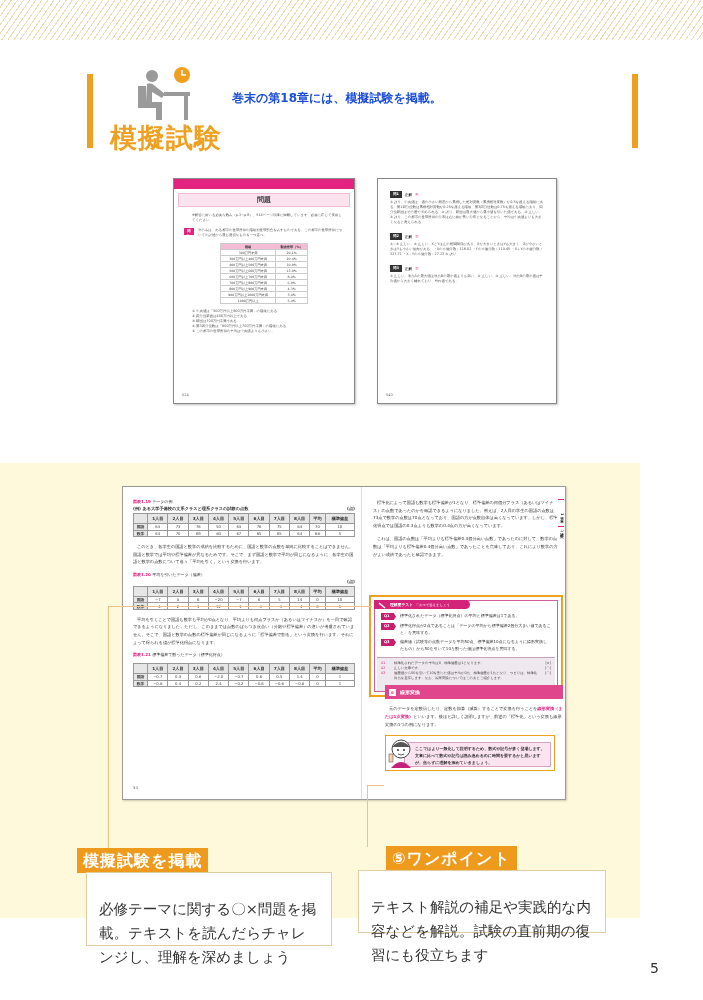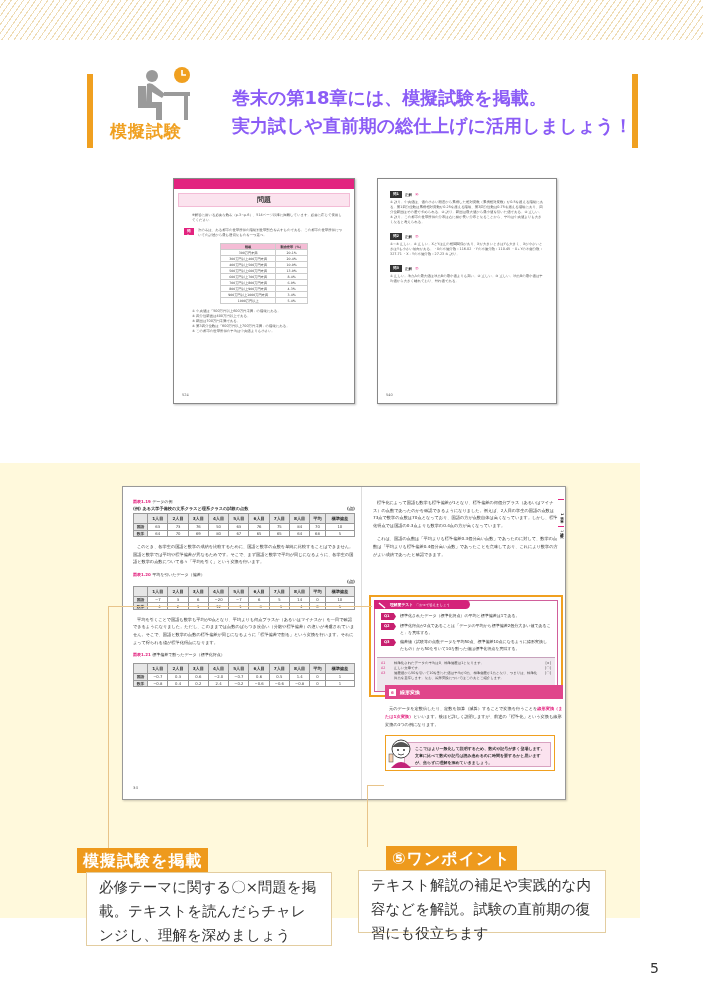--- a/index.html
+++ b/index.html
@@ -9,22 +9,22 @@
   .stripes {
     position: absolute; left: 0; top: 0; width: 703px; height: 40px;
     background: repeating-linear-gradient(-55deg, #fff 0, #fff 4px, #efdcb4 4px, #efdcb4 5px);
   }
 
   .mock-bar { position: absolute; top: 74px; width: 6px; height: 74px; background: #f0a020; }
   .mock-bar.left { left: 87px; }
   .mock-bar.right { left: 632px; }
 
   .mock-icon { position: absolute; left: 130px; top: 66px; width: 70px; height: 56px; }
-  .mock-label { position: absolute; left: 110px; top: 120px; font-size: 17px; font-weight: bold; color: #f0a020; letter-spacing: 1px; }
-  .mock-text { position: absolute; left: 232px; top: 84px; font-size: 18px; font-weight: bold; color: #8b5cf6; line-height: 28px; }
+  .mock-label { position: absolute; left: 110px; top: 120px; font-size: 27px; font-weight: bold; color: #f0a020; letter-spacing: 1px; }
+  .mock-text { position: absolute; left: 232px; top: 84px; font-size: 12px; font-weight: bold; color: #1d4ed8; line-height: 28px; }
 
   
   .sample-page { position: absolute; background: #fff; border: 1px solid #888; box-shadow: 1px 1px 2px rgba(0,0,0,.25); overflow: hidden; }
   .sp-left { left: 173px; top: 178px; width: 182px; height: 226px; }
   .sp-right { left: 377px; top: 178px; width: 180px; height: 226px; }
   .sp-header { height: 10px; background: #e2237f; }
   .sp-title { margin: 4px 4px 0; height: 14px; background: #fbe3ee; border: 1px solid #f3bcd6; text-align: center; font-size: 7px; line-height: 12px; color: #333; font-weight: bold; }
   .tiny { font-size: 3.4px; line-height: 5px; color: #555; }
   .sp-intro { margin: 6px 12px 0 18px; }
   .sp-q { display: flex; margin: 5px 10px 0 10px; gap: 4px; }
@@ -83,21 +83,21 @@
   .senkei-text { position: absolute; left: 262px; top: 218px; width: 178px; font-size: 4.2px; line-height: 8px; color: #333; text-indent: 4px; }
   .senkei-text .em { color: #e2237f; font-weight: bold; }
 
   .onepoint { position: absolute; left: 262px; top: 248px; width: 170px; height: 36px; border: 1.5px solid #f0a020; background: #fff; }
   .onepoint-inner { position: absolute; left: 18px; top: 6px; right: 3px; bottom: 3px; background: #fbe3ef; border: .5px solid #d8a2c0; padding: 2px 4px 0 10px; font-size: 4px; line-height: 7px; color: #333; font-weight: bold; }
   .onepoint-face { position: absolute; left: 2px; top: 2px; width: 26px; height: 30px; }
 
   .callout-line { position: absolute; background: #e8c48a; }
 
   .feature-tag { position: absolute; background: #ee9a1d; color: #fff; font-size: 16px; font-weight: bold; height: 25px; line-height: 25px; padding: 0 6px; letter-spacing: 1px; }
-  .feature-box { position: absolute; background: #fff; border: 1px solid #e3cda0; font-size: 14.5px; line-height: 24px; color: #333; padding: 2px 12px; }
+  .feature-box { position: absolute; background: #fff; border: 1px solid #e3cda0; font-size: 14.5px; line-height: 24px; color: #333; padding: 24px 12px; }
 
   .page-number { position: absolute; left: 650px; top: 960px; font-size: 14px; color: #333; }
 </style>
 </head>
 <body>
 
 <div class="stripes"></div>
 
 <div class="mock-bar left"></div>
 <div class="mock-bar right"></div>
@@ -106,21 +106,20 @@
   <path d="M8 20 v22 h18 v12 h6 v-18 h-16 v-16z" fill="#9a9a9a"></path>
   <path d="M17 18 q4 -2 8 2 l10 8 l-3 4 l-10 -6 v10 h-6z" fill="#9a9a9a"></path>
   <rect x="34" y="26" width="26" height="4" fill="#9a9a9a"></rect>
   <rect x="54" y="30" width="4" height="24" fill="#9a9a9a"></rect>
   <circle cx="52" cy="9" r="8" fill="#f0a020"></circle>
   <path d="M52 4 v5 h4" stroke="#fff" stroke-width="1.6" fill="none"></path>
 </svg>
 <div class="mock-label">模擬試験</div>
 <div class="mock-text">
   <div>巻末の第18章には、模擬試験を掲載。</div>
-  <div>実力試しや直前期の総仕上げに活用しましょう！</div>
 </div>
 
 <div class="sample-page sp-left">
   <div class="sp-header"></div>
   <div class="sp-title">問題</div>
   <div class="sp-intro tiny">※解答に用いる必要な数表（p.3~p.6）、514ページ以降に掲載しています。必要に応じて使用してください</div>
   <div class="sp-q">
     <span class="qbadge">問1</span>
     <span class="tiny">次の表は、ある都市の世帯所得の階級別世帯割合を表すものである。この都市の世帯所得についての記述から最も適切なものを一つ選べ。</span>
   </div>

